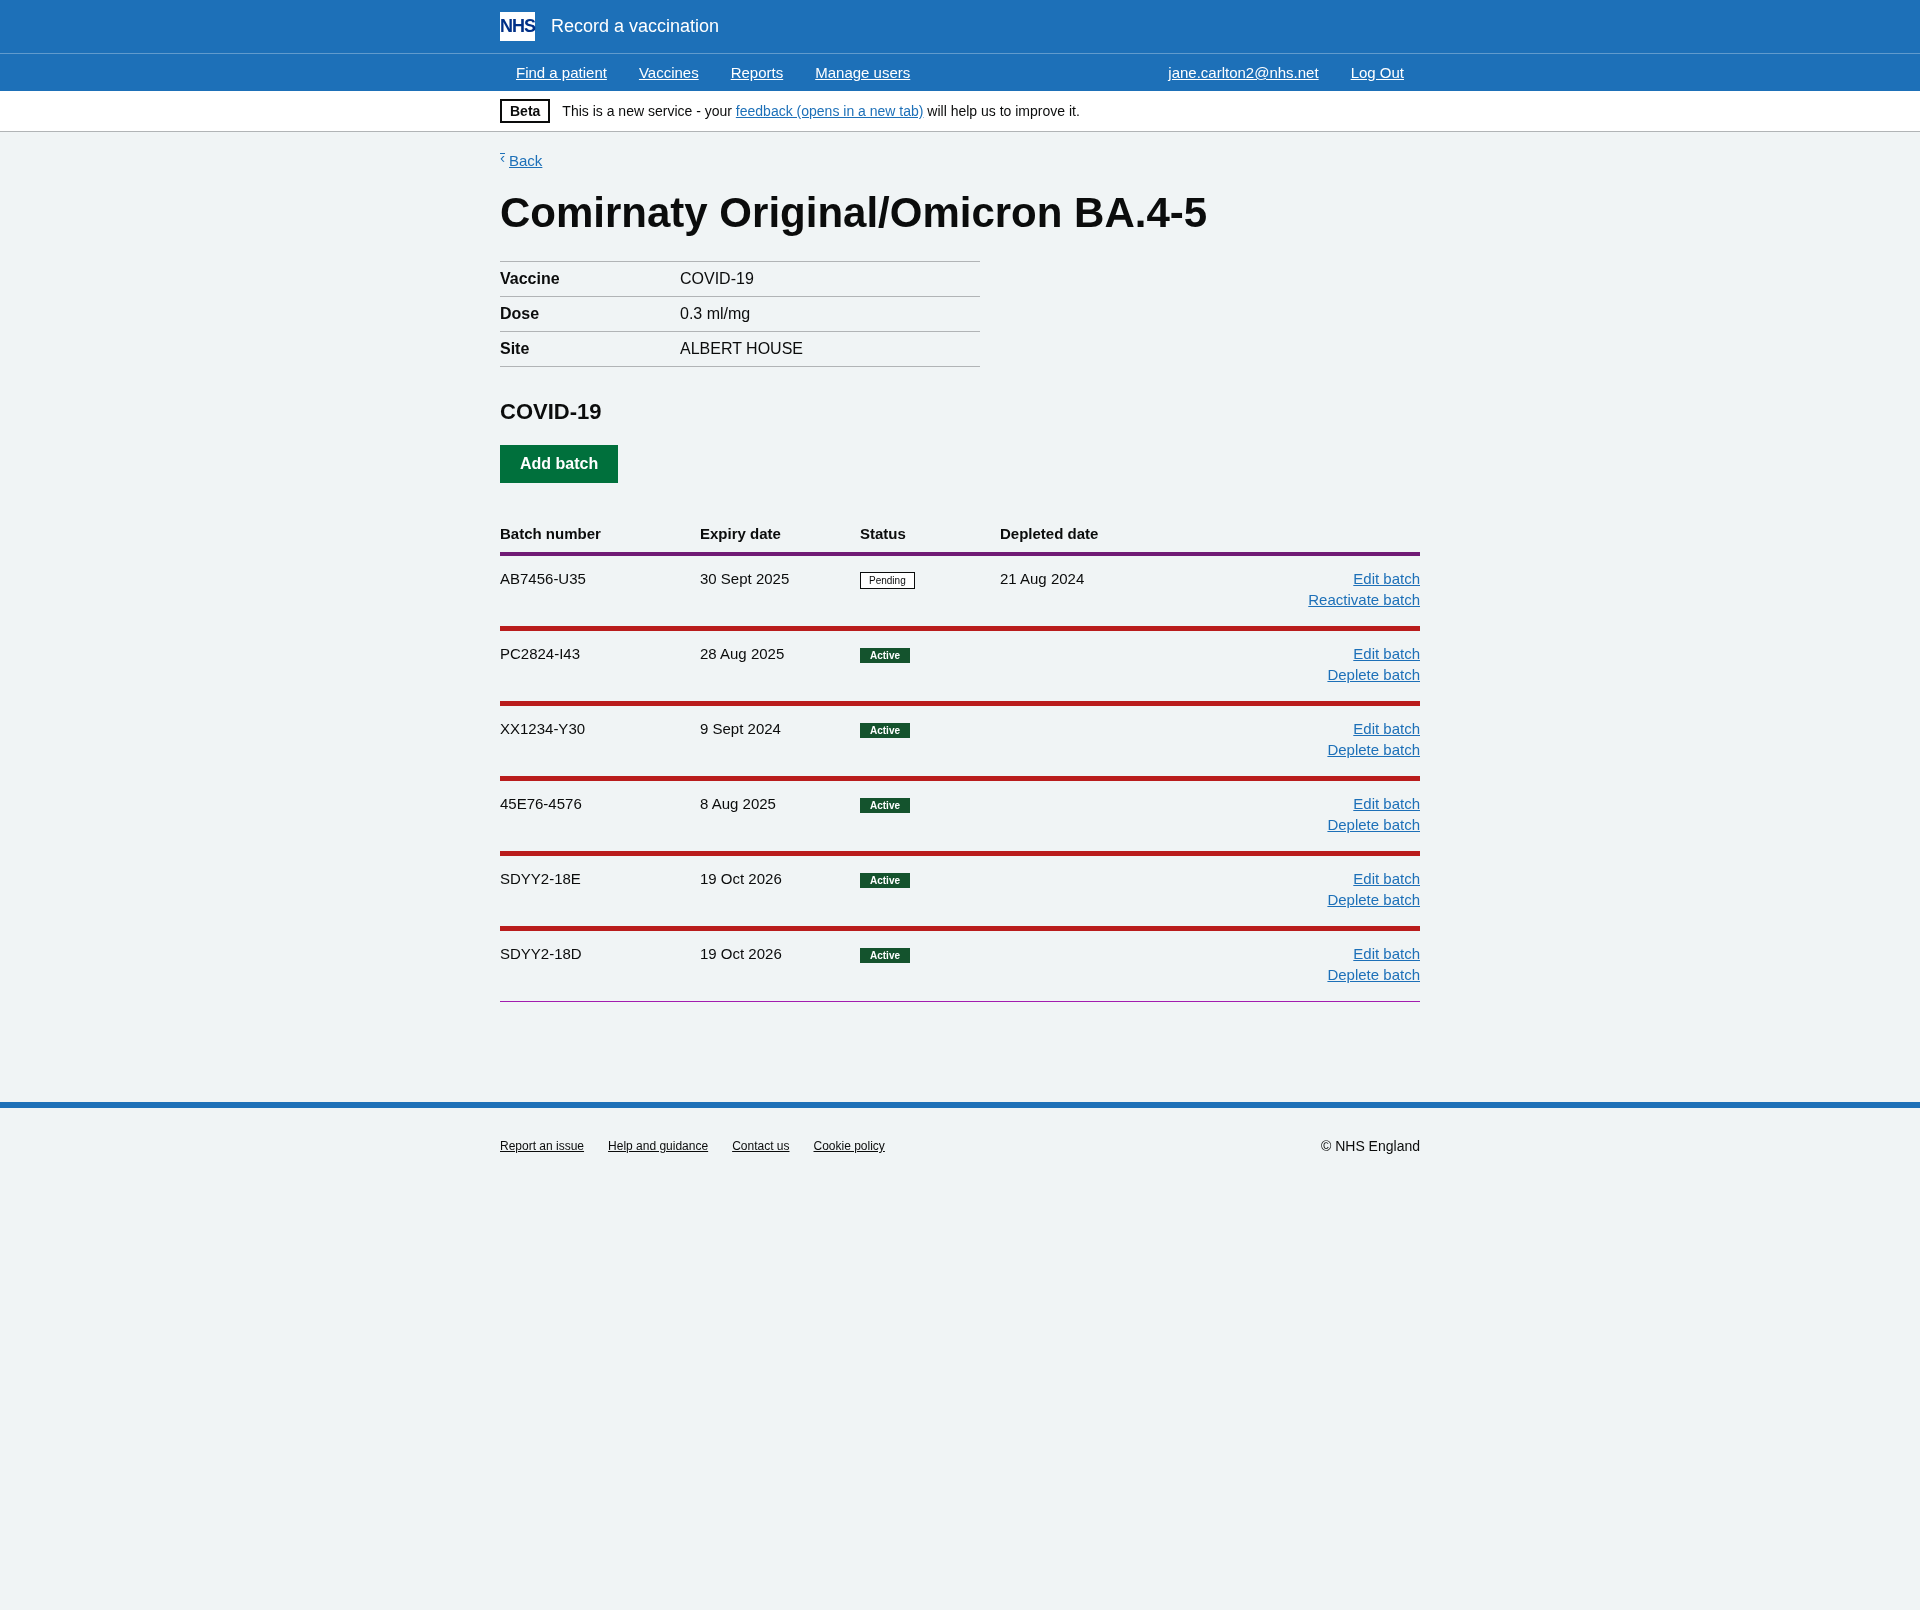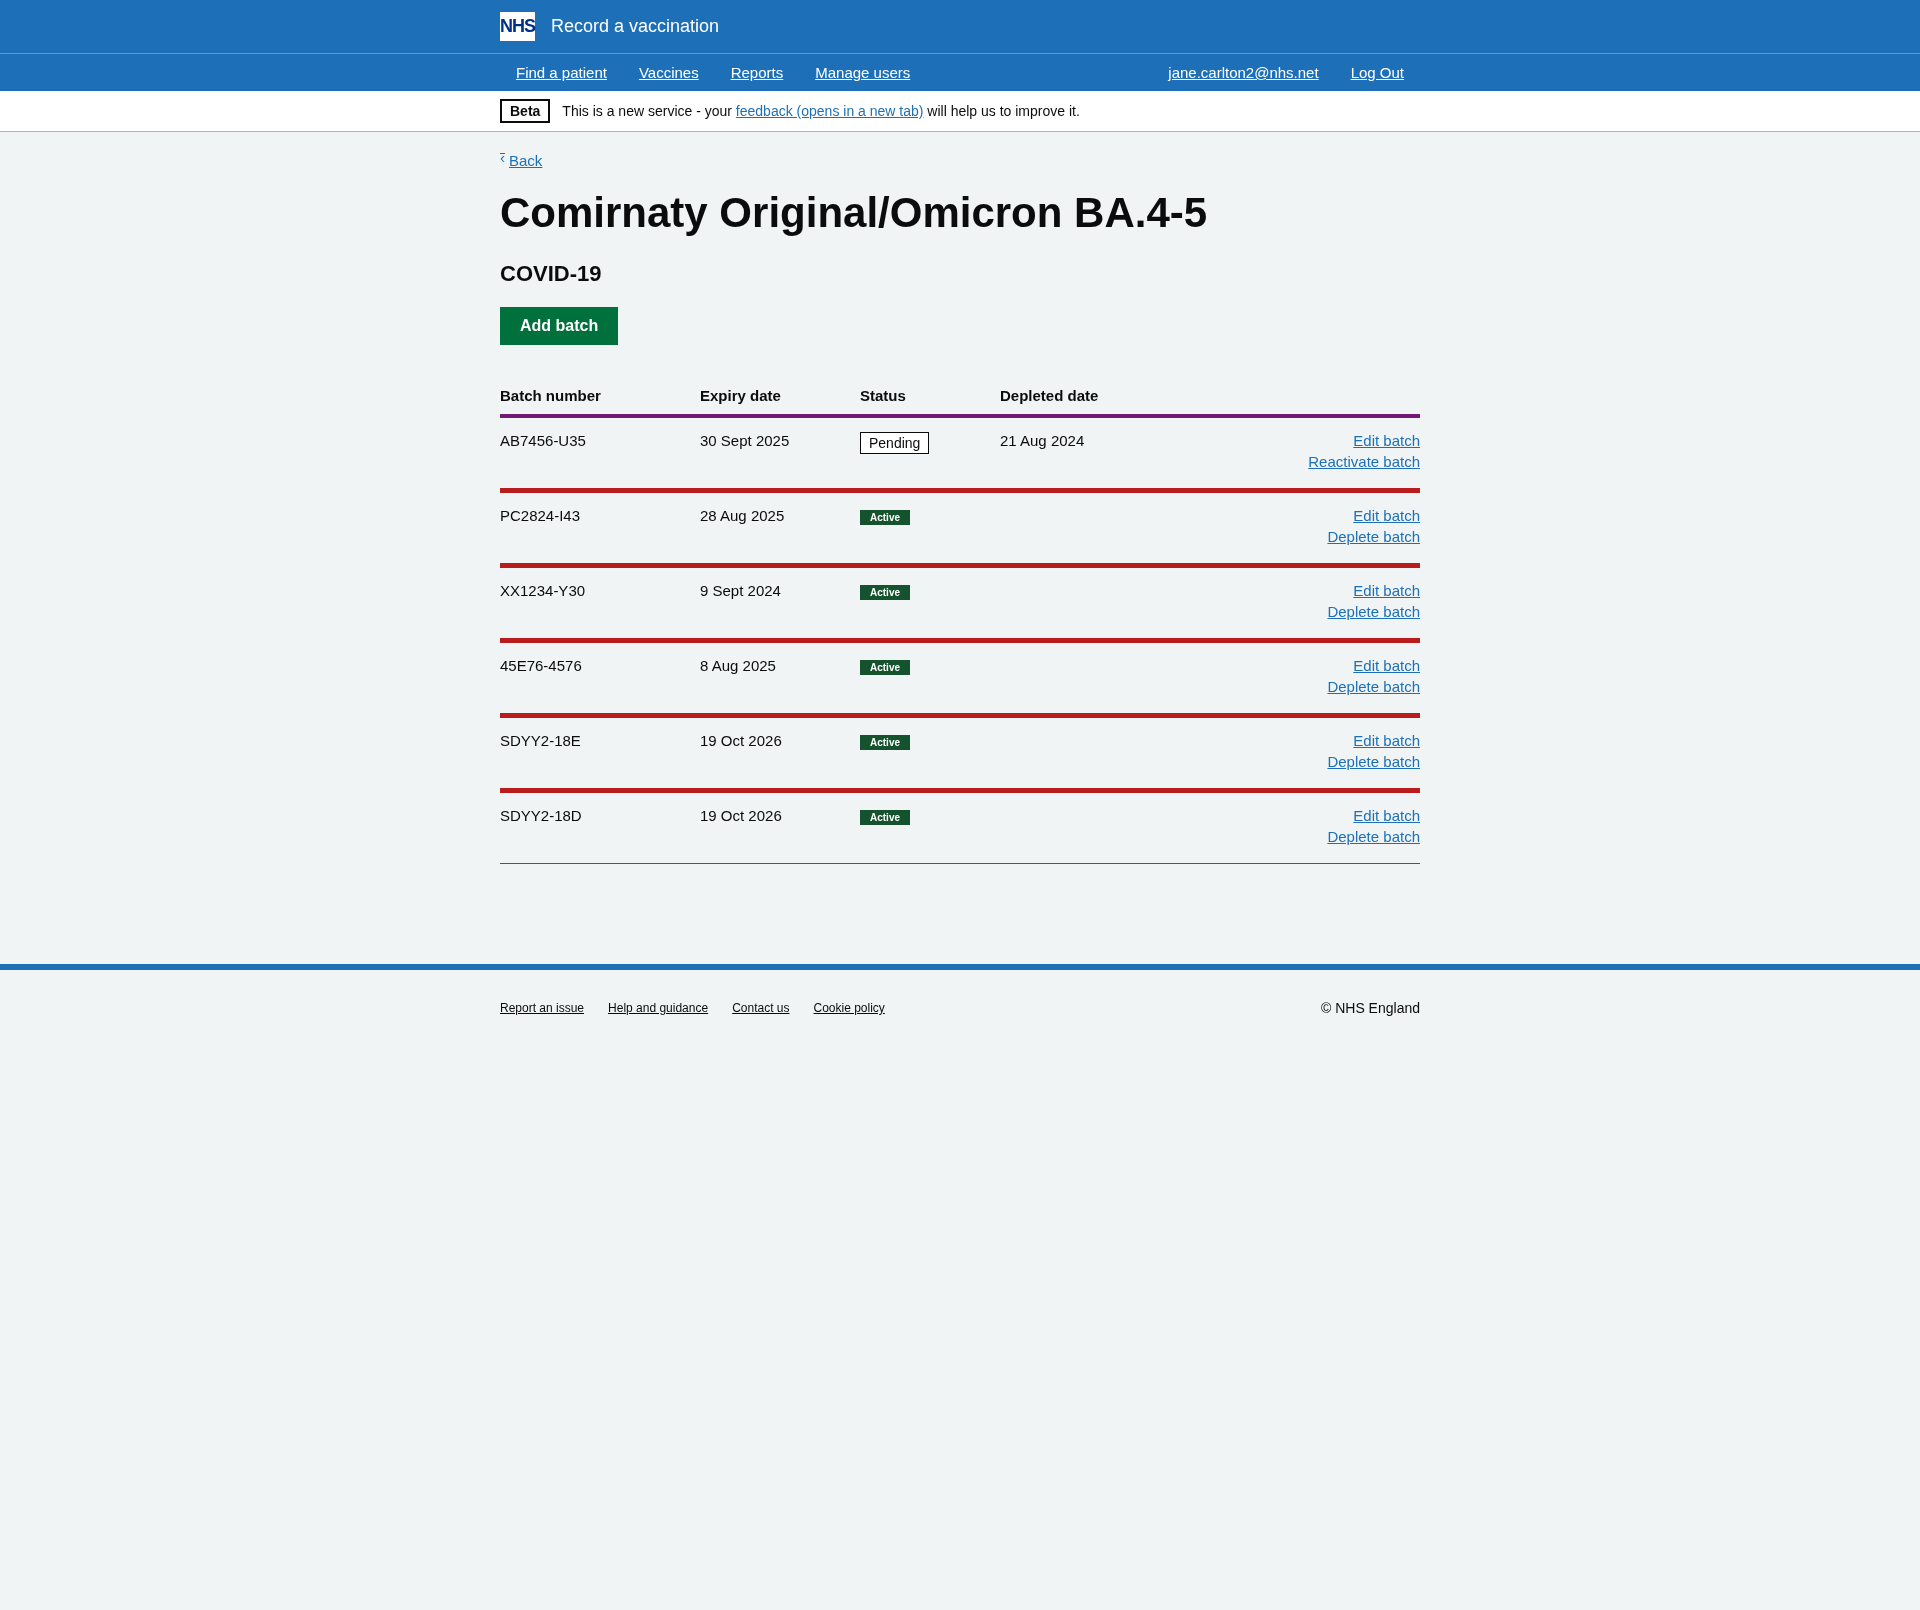--- a/index.html
+++ b/index.html
@@ -48,21 +48,21 @@
     .batch-table th { font-weight: 700; text-align: left; padding: 10px 0; border-bottom: 4px solid #701a75; font-size: 15px; }
     .batch-table td { padding: 14px 0; vertical-align: top; border-bottom: 5px solid #b91c1c; font-size: 15px; }
     .batch-table tr:last-child td { border-bottom: 1px solid #a21caf; margin-left: 18px; }
 
     .col-batch { width: 200px; }
     .col-expiry { width: 160px; }
     .col-status { width: 140px; }
     .col-depleted { width: 200px; }
     .col-actions { text-align: right; }
 
-    .status-badge-pending { border: 1px solid #0b0c0c; padding: 2px 8px; font-size: 14px; background: #fff; display: inline-block; }
+    .status-badge-pending { border: 1px solid #0b0c0c; padding: 2px 8px; font-size: 10px; background: #fff; display: inline-block; }
     .status-badge-active { background: #14532d; color: #fff; padding: 2px 10px; font-size: 10px; font-weight: 700; display: inline-block; }
 
     .action-link { color: #1d70b8; text-decoration: underline; cursor: pointer; font-size: 15px; display: block; text-align: right; margin-bottom: 4px; }
 
     
     .footer-stripe { background: #1d70b8; height: 6px; margin-top: 40px; }
     .footer { background: #f0f4f5; padding: 30px 0; }
     .footer-inner { max-width: 960px; margin: 0 auto; padding: 0 20px; display: flex; justify-content: space-between; align-items: center; }
     .footer-links { display: flex; gap: 24px; }
     .footer-link { color: #0b0c0c; text-decoration: underline; cursor: pointer; font-size: 12px; }
@@ -103,20 +103,36 @@
 </div>
 
 <main class="main">
   <a class="back-link">
     <span class="back-arrow">›</span>
     <span>Back</span>
   </a>
 
   <h1 class="page-title">Comirnaty Original/Omicron BA.4-5</h1>
 
+  <table class="info-table">
+    <tbody id="info-rows-body">
+    <tr>
+    <td>Vaccine</td>
+    <td>COVID-19</td>
+  </tr>
+        <tr>
+    <td>Dose</td>
+    <td>0.3 ml/mg</td>
+  </tr>
+        <tr>
+    <td>Site</td>
+    <td>ALBERT HOUSE</td>
+  </tr>
+      </tbody>
+  </table>
 
   <h2 class="section-title">COVID-19</h2>
 
   <button class="add-batch-btn">Add batch</button>
 
   <table class="batch-table">
     <thead>
       <tr>
         <th class="col-batch">Batch number</th>
         <th class="col-expiry">Expiry date</th>

